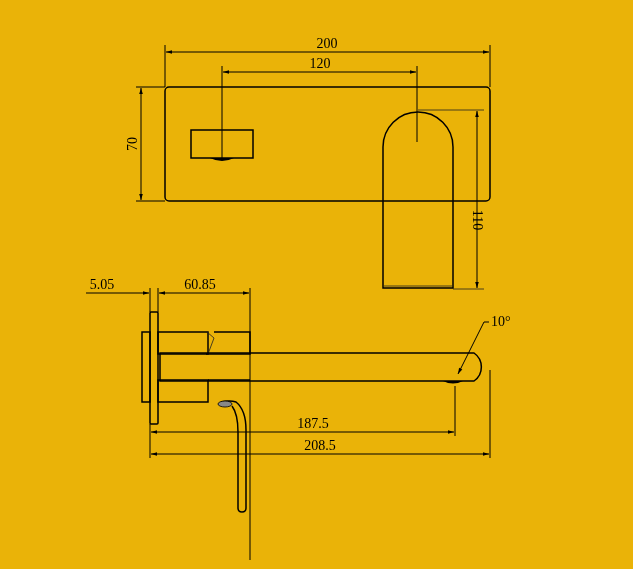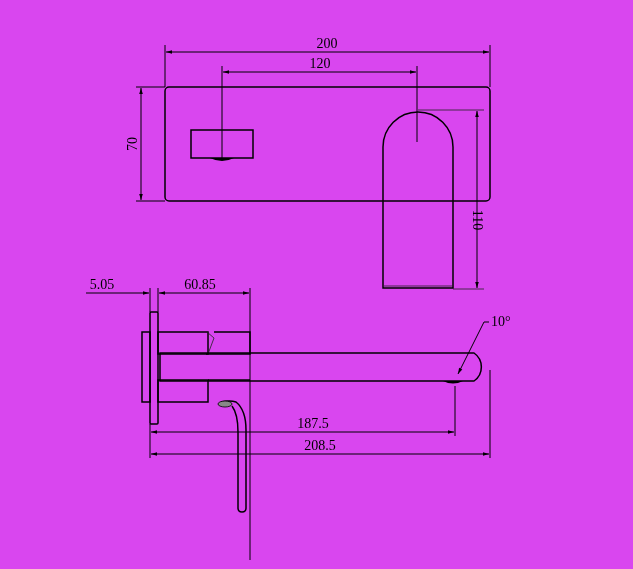--- a/index.html
+++ b/index.html
@@ -1,17 +1,17 @@
 <!DOCTYPE html>
 <html><head>
   <meta charset="utf-8">
   <style>
     html, body { margin: 0; padding: 0; background: #ffffff; }
     body { width: 633px; height: 569px; overflow: hidden; }
-    .canvas { position: relative; width: 633px; height: 569px; background: #d946ef; }
+    .canvas { position: relative; width: 633px; height: 569px; background: #eab308; }
     svg { position: absolute; left: 0; top: 0; }
     .dimtxt { font-family: "Liberation Serif", "DejaVu Serif", serif; font-size: 14px; fill: #000; }
     .ln { stroke: #000; fill: none; stroke-width: 1; }
     .thick { stroke: #000; fill: none; stroke-width: 1.5; }
     .thin { stroke: #222; fill: none; stroke-width: 0.8; }
   </style>
 </head>
 <body>
 
 <div class="canvas">

